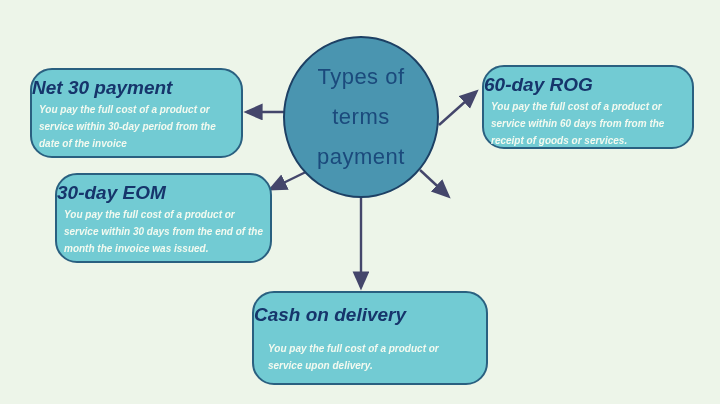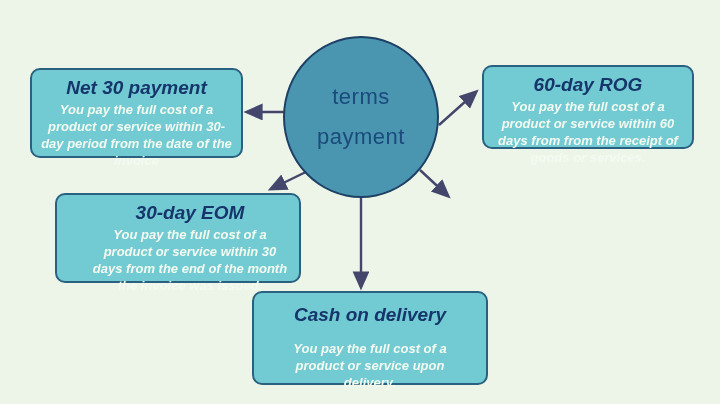--- a/index.html
+++ b/index.html
@@ -16,34 +16,34 @@
     background:#4a95b0; border:2px solid #1d4064; border-radius:50%;
     box-sizing:border-box;
     display:flex; flex-direction:column; justify-content:center; align-items:center;
   }
   .center-line {
     color:#1b4a7c; font-size:22px; line-height:40px; letter-spacing:0.5px;
   }
 
   .node {
     position:absolute; background:#72cbd3; border:2px solid #2a6080;
-    border-radius:10px; box-sizing:border-box; text-align:center;
+    border-radius:22px; box-sizing:border-box; 
   }
   .node-title {
     font-weight:bold; font-style:italic; color:#16356b;
     font-size:19px; margin-top:7px;
   }
   .node-desc {
     font-weight:bold; font-style:italic; color:#f3faf0;
-    font-size:13px; line-height:17px; padding:0 7px; margin-top:2px;
+    font-size:10px; line-height:17px; padding:0 7px; margin-top:2px;
   }
 
   #node-net30 { left:30px;  top:68px;  width:213px; height:90px; }
   #node-rog   { left:482px; top:65px;  width:212px; height:84px; }
-  #node-eom   { left:55px;  top:193px; width:246px; height:90px;padding-left:24px; }
+  #node-eom   { left:55px;  top:173px; width:217px; height:90px; }
   #node-210   { left:453px; top:180px; width:214px; height:92px; }
   #node-cod   { left:252px; top:291px; width:236px; height:94px; }
   #node-cod .node-title { margin-top:11px; }
   #node-cod .node-desc  { margin-top:14px; padding:0 14px; }
 </style>
 </head>
 <body>
 
 <div class="canvas">
 
@@ -54,20 +54,21 @@
       </marker>
     </defs>
     <line x1="284" y1="112" x2="247" y2="112" marker-end="url(#ah)"></line>
     <line x1="439" y1="125" x2="476" y2="92" marker-end="url(#ah)"></line>
     <line x1="314" y1="168" x2="271" y2="189" marker-end="url(#ah)"></line>
     <line x1="420" y1="170" x2="448" y2="196" marker-end="url(#ah)"></line>
     <line x1="361" y1="197" x2="361" y2="287" marker-end="url(#ah)"></line>
   </svg>
 
   <div class="center-circle">
+    <div class="center-line">Types of</div>
     <div class="center-line">terms</div>
     <div class="center-line">payment</div>
   </div>
 
   <div class="node" id="node-net30">
     <div class="node-title">Net 30 payment</div>
     <div class="node-desc">You pay the full cost of a product or service within 30-day period from the date of the invoice</div>
   </div>
 
   <div class="node" id="node-rog">

